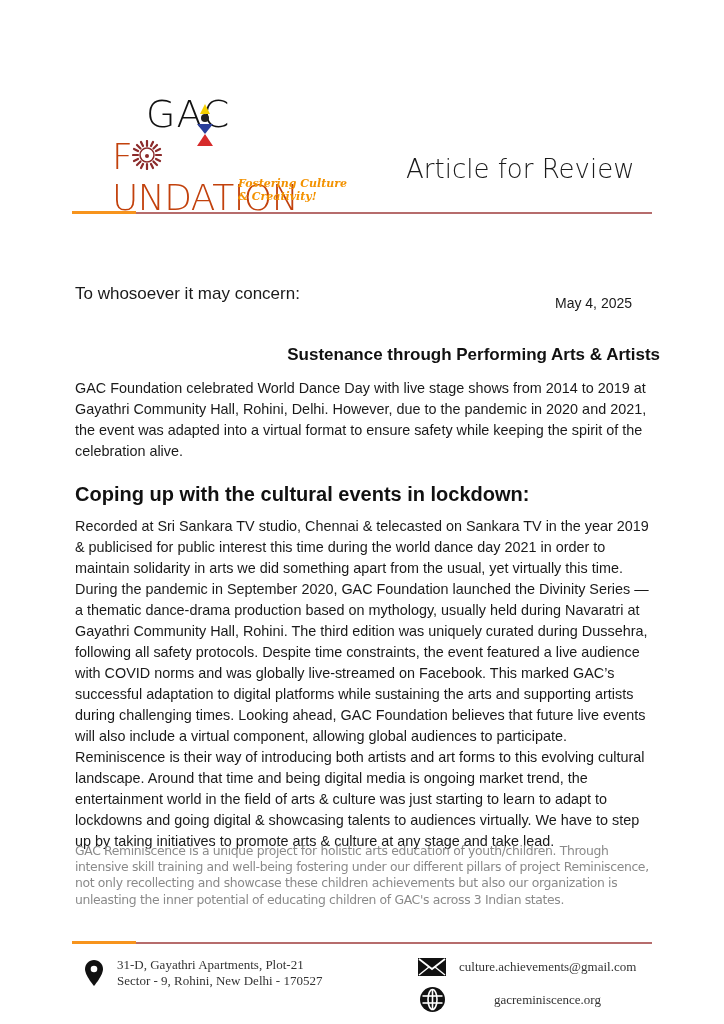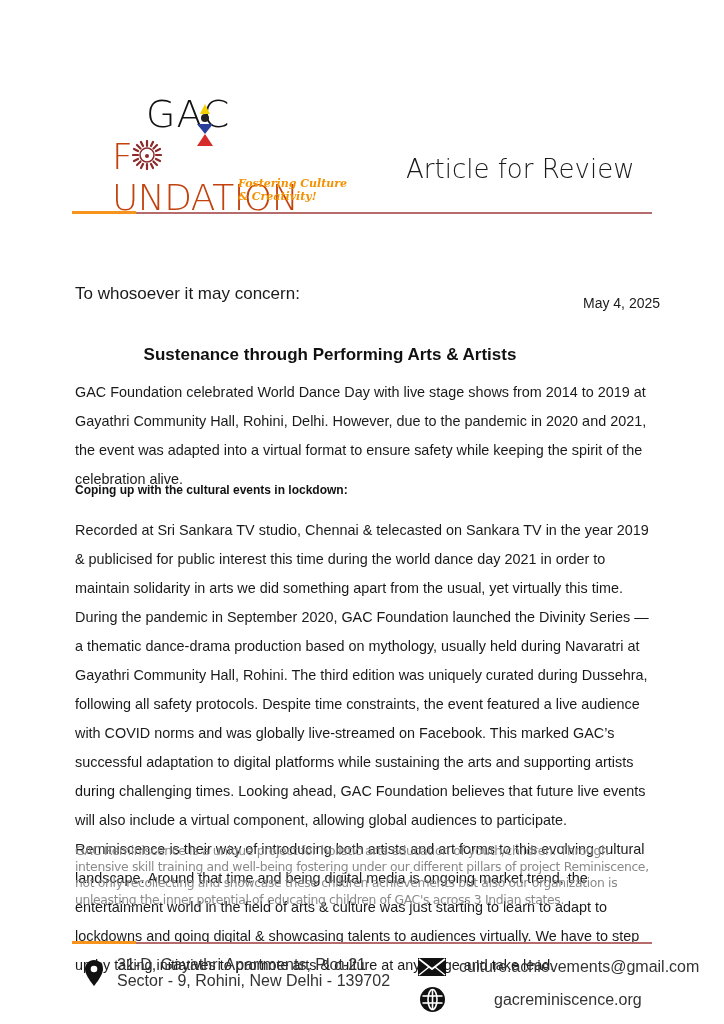--- a/index.html
+++ b/index.html
@@ -18,30 +18,30 @@
   .logo-figure { left:80px; top:10px; width:26px; height:48px; }
   .logo-wheel { left:20px; top:48px; width:30px; height:30px; }
 
   .doc-title { left:406px; top:154px; font-size:26px; color:#1a1a1a;
                font-family:"DejaVu Sans", sans-serif; font-weight:300;text-align:right; }
 
   .rule { height:2px; background:#b66c6c; }
   .rule-accent { height:3px; background:#f7941d; }
 
   .salutation { left:75px; top:284px; font-size:17px; color:#1a1a1a; }
-  .date { left:555px; top:295px; font-size:14px; color:#1a1a1a;margin-left:28px; }
+  .date { left:555px; top:295px; font-size:14px; color:#1a1a1a; }
 
-  .heading { left:0; width:660px; top:345px; text-align:center; font-size:17px; font-weight:bold; color:#111; }
+  .heading { left:0; width:660px; top:345px; text-align:right; font-size:17px; font-weight:bold; color:#111; }
 
-  .para { left:75px; width:580px; font-size:14.4px; line-height:29px; color:#1a1a1a; }
-  .subhead { left:75px; top:483px; font-size:12px; font-weight:bold; color:#111; }
+  .para { left:75px; width:580px; font-size:14.4px; line-height:21px; color:#1a1a1a; }
+  .subhead { left:75px; top:483px; font-size:20px; font-weight:bold; color:#111; }
   .para-gray { left:75px; width:580px; font-size:12.4px; line-height:16.2px; color:#8a8a8a;
                font-family:"DejaVu Sans", sans-serif; letter-spacing:-0.35px; }
 
-  .footer-text { font-size:16px; line-height:16px; color:#333; font-family:Liberation Sans, sans-serif; }
+  .footer-text { font-size:13px; line-height:16px; color:#333; font-family:Liberation Serif, serif; }
   .icon { display:block; }
 </style>
 </head>
 <body>
 
 <div class="abs logo">
   <div class="abs logo-gac">GAC</div>
   <svg class="abs logo-figure" viewBox="0 0 26 48">
     <polygon points="13,2 18,12 8,12" fill="#f5d000"></polygon>
     <circle cx="13" cy="16" r="4" fill="#222"></circle>
@@ -98,21 +98,21 @@
 <div class="abs rule-accent" style="left:72px; top:941px; width:64px;"></div>
 
 <div class="abs" style="left:85px; top:960px;">
   <svg class="icon" width="18" height="26" viewBox="0 0 18 26">
     <path d="M9 0C4 0 0 4 0 9c0 6.5 9 17 9 17s9-10.5 9-17C18 4 14 0 9 0z" fill="#111"></path>
     <circle cx="9" cy="9" r="3.3" fill="#fff"></circle>
   </svg>
 </div>
 <div class="abs footer-text" style="left:117px; top:957px;">
   <div>31-D, Gayathri Apartments, Plot-21</div>
-  <div>Sector - 9, Rohini, New Delhi - 139702</div>
+  <div>Sector - 9, Rohini, New Delhi - 170527</div>
 </div>
 
 <div class="abs" style="left:418px; top:958px;">
   <svg class="icon" width="28" height="18" viewBox="0 0 28 18">
     <rect x="0" y="0" width="28" height="18" fill="#111"></rect>
     <polyline points="1,1 14,11 27,1" fill="none" stroke="#fff" stroke-width="1.8"></polyline>
     <line x1="1" y1="17" x2="11" y2="9" stroke="#fff" stroke-width="1.5"></line>
     <line x1="27" y1="17" x2="17" y2="9" stroke="#fff" stroke-width="1.5"></line>
   </svg>
 </div>

